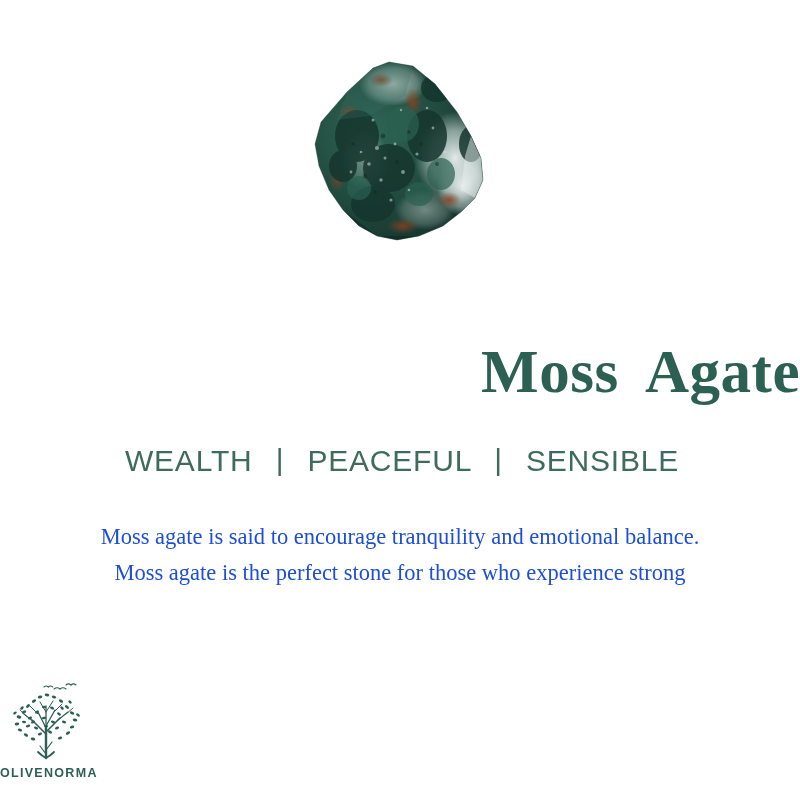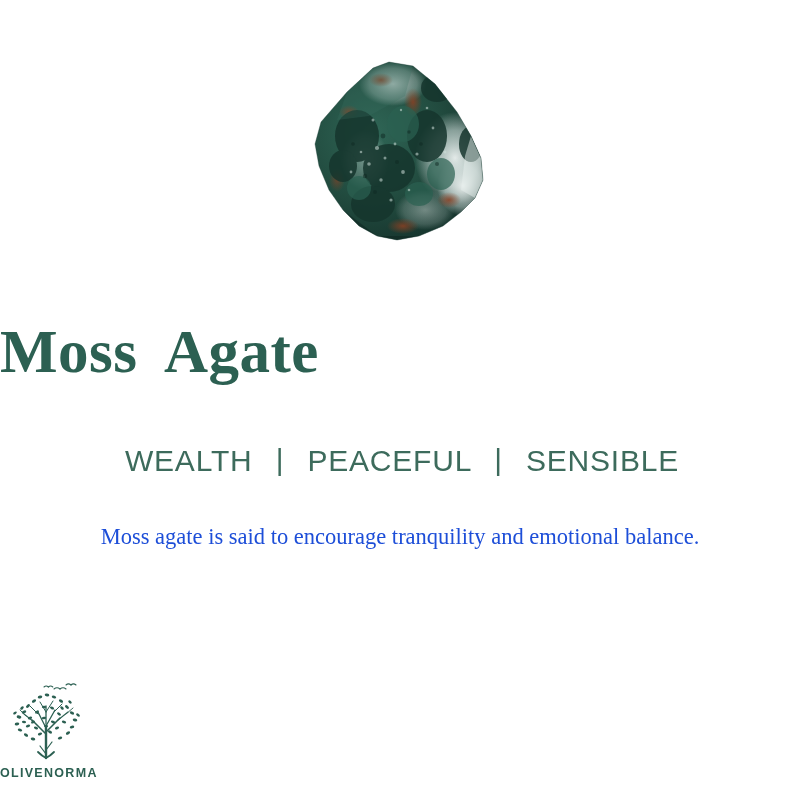--- a/index.html
+++ b/index.html
@@ -36,24 +36,24 @@
   }
   .stone-svg {
     display: block;
     width: 230px;
     height: 220px;
   }
 
   
   .title {
     position: absolute;
-    top: 320px;
+    top: 340px;
     left: 0;
     width: 800px;
-    text-align: left;
+    text-align: right;
     font-family: "Liberation Serif", serif;
     font-size: 61px;
     font-weight: 700;
     letter-spacing: 0.5px;
     word-spacing: 14px;
     color: #2c6052;
     line-height: 1.05;
     white-space: nowrap;
   }
 
@@ -228,20 +228,21 @@
   <div class="keywords">
     <span class="kw">WEALTH</span>
     <span class="sep">|</span>
     <span class="kw">PEACEFUL</span>
     <span class="sep">|</span>
     <span class="kw">SENSIBLE</span>
   </div>
 
   <div class="desc">
     <span class="line">Moss agate is said to encourage tranquility and emotional balance.</span>
+    <span class="line">Moss agate is the perfect stone for those who experience strong</span>
   </div>
 
   <div class="logo">
     <svg class="logo-tree" viewBox="0 0 92 82">
       <g stroke="#2c6052" fill="none" stroke-linecap="round">
 
         <path d="M46,76 L46,44" stroke-width="2.4"></path>
         <path d="M46,76 C42,74 40,72 38,70" stroke-width="1.8"></path>
         <path d="M46,76 C50,74 52,72 54,70" stroke-width="1.8"></path>
         <path d="M46,72 L40,64" stroke-width="1.2"></path>

